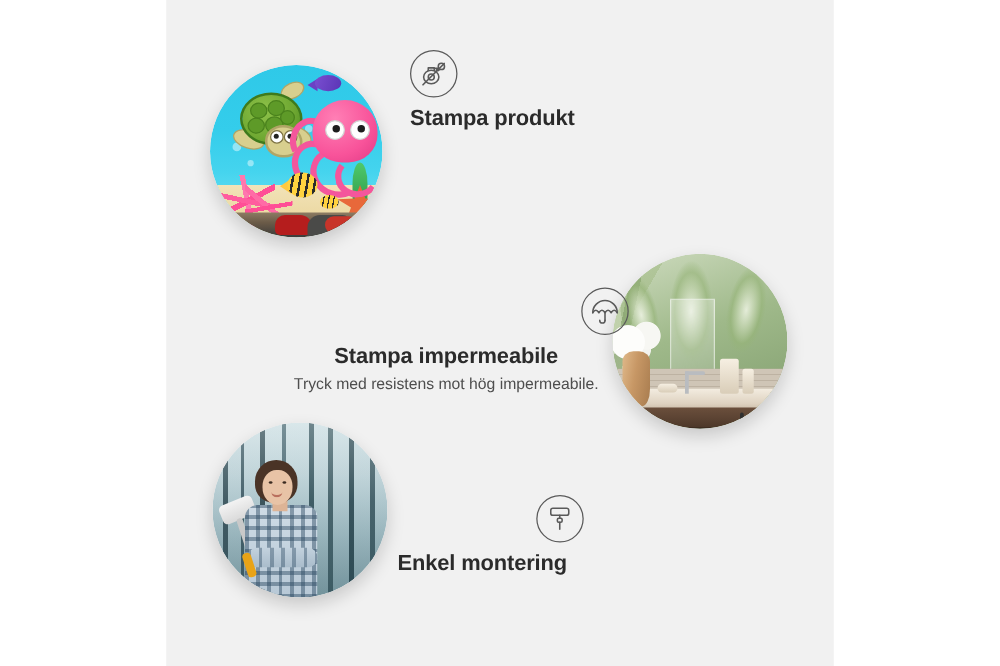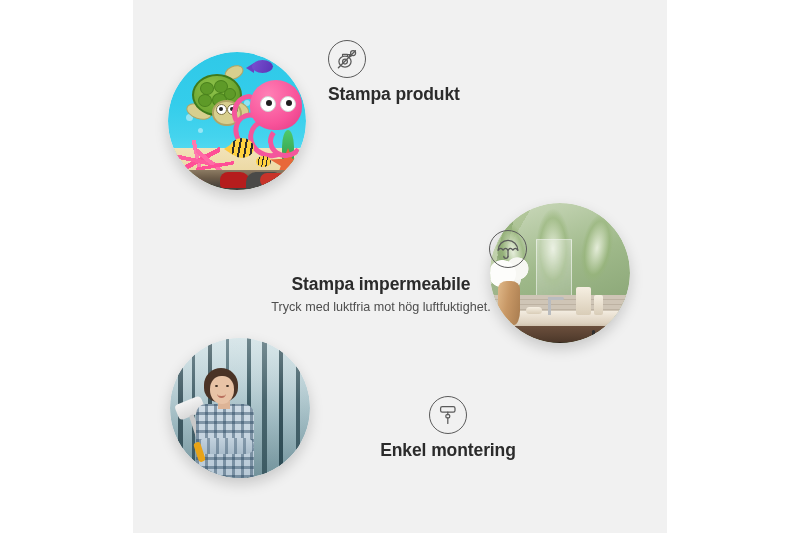--- a/index.html
+++ b/index.html
@@ -301,26 +301,26 @@
   .feat-body {
     font-size: 12.6px;
     color: #4e4e4e;
     line-height: 1.42;
     margin: 0;
   }
 
   
   #feature-odour { left: 195px; top: 40px; width: 300px; text-align: left; }
   
-  #feature-water { left: 88px; top: 230px; width: 320px; text-align: center; }
+  #feature-water { left: 64px; top: 230px; width: 320px; text-align: center; }
   #feature-water .feat-icon { margin: 0 0 0 auto; margin-right: 14px; }
   #feature-water .feat-title { text-align: center; }
   #feature-water .feat-body { text-align: center; }
   
-  #feature-mount { left: 185px; top: 396px; width: 260px; text-align: center; }
+  #feature-mount { left: 185px; top: 396px; width: 260px; text-align: left; }
   #feature-mount .feat-icon { margin: 0 auto; }
 </style>
 </head>
 <body>
 
 <div class="stage">
   <div class="content-panel">
 
     <div class="circle-img" id="img-sea">
       <div class="circle-inner">
@@ -427,21 +427,21 @@
         <svg width="26" height="26" viewBox="0 0 26 26" aria-hidden="true">
           <g fill="none" stroke="#5a5a5a" stroke-width="1.25" stroke-linecap="round" stroke-linejoin="round">
             <path d="M3.2 14.2 a9.8 9.8 0 0 1 19.6 0"></path>
             <path d="M3.2 14.2 c1.6 -2.6 3.3 -2.6 4.9 0 c1.6 -2.6 3.3 -2.6 4.9 0 c1.6 -2.6 3.3 -2.6 4.9 0 c1.6 -2.6 3.3 -2.6 4.9 0"></path>
             <path d="M13 14.2 v6.1"></path>
             <path d="M13 20.3 a2.1 2.1 0 0 1 -4.2 0"></path>
           </g>
         </svg>
       </div>
       <div class="feat-title">Stampa impermeabile</div>
-      <div class="feat-body">Tryck med luktfria mot hög luftfuktighet.</div>
+      <div class="feat-body">Tryck med resistens mot hög impermeabile.</div>
     </div>
 
     <div class="circle-img" id="img-forest">
       <div class="circle-inner">
         <div class="forest-bg"></div>
         <div class="forest-haze"></div>
 
         <div class="roller-pad"></div>
         <div class="roller-stick"></div>
 

